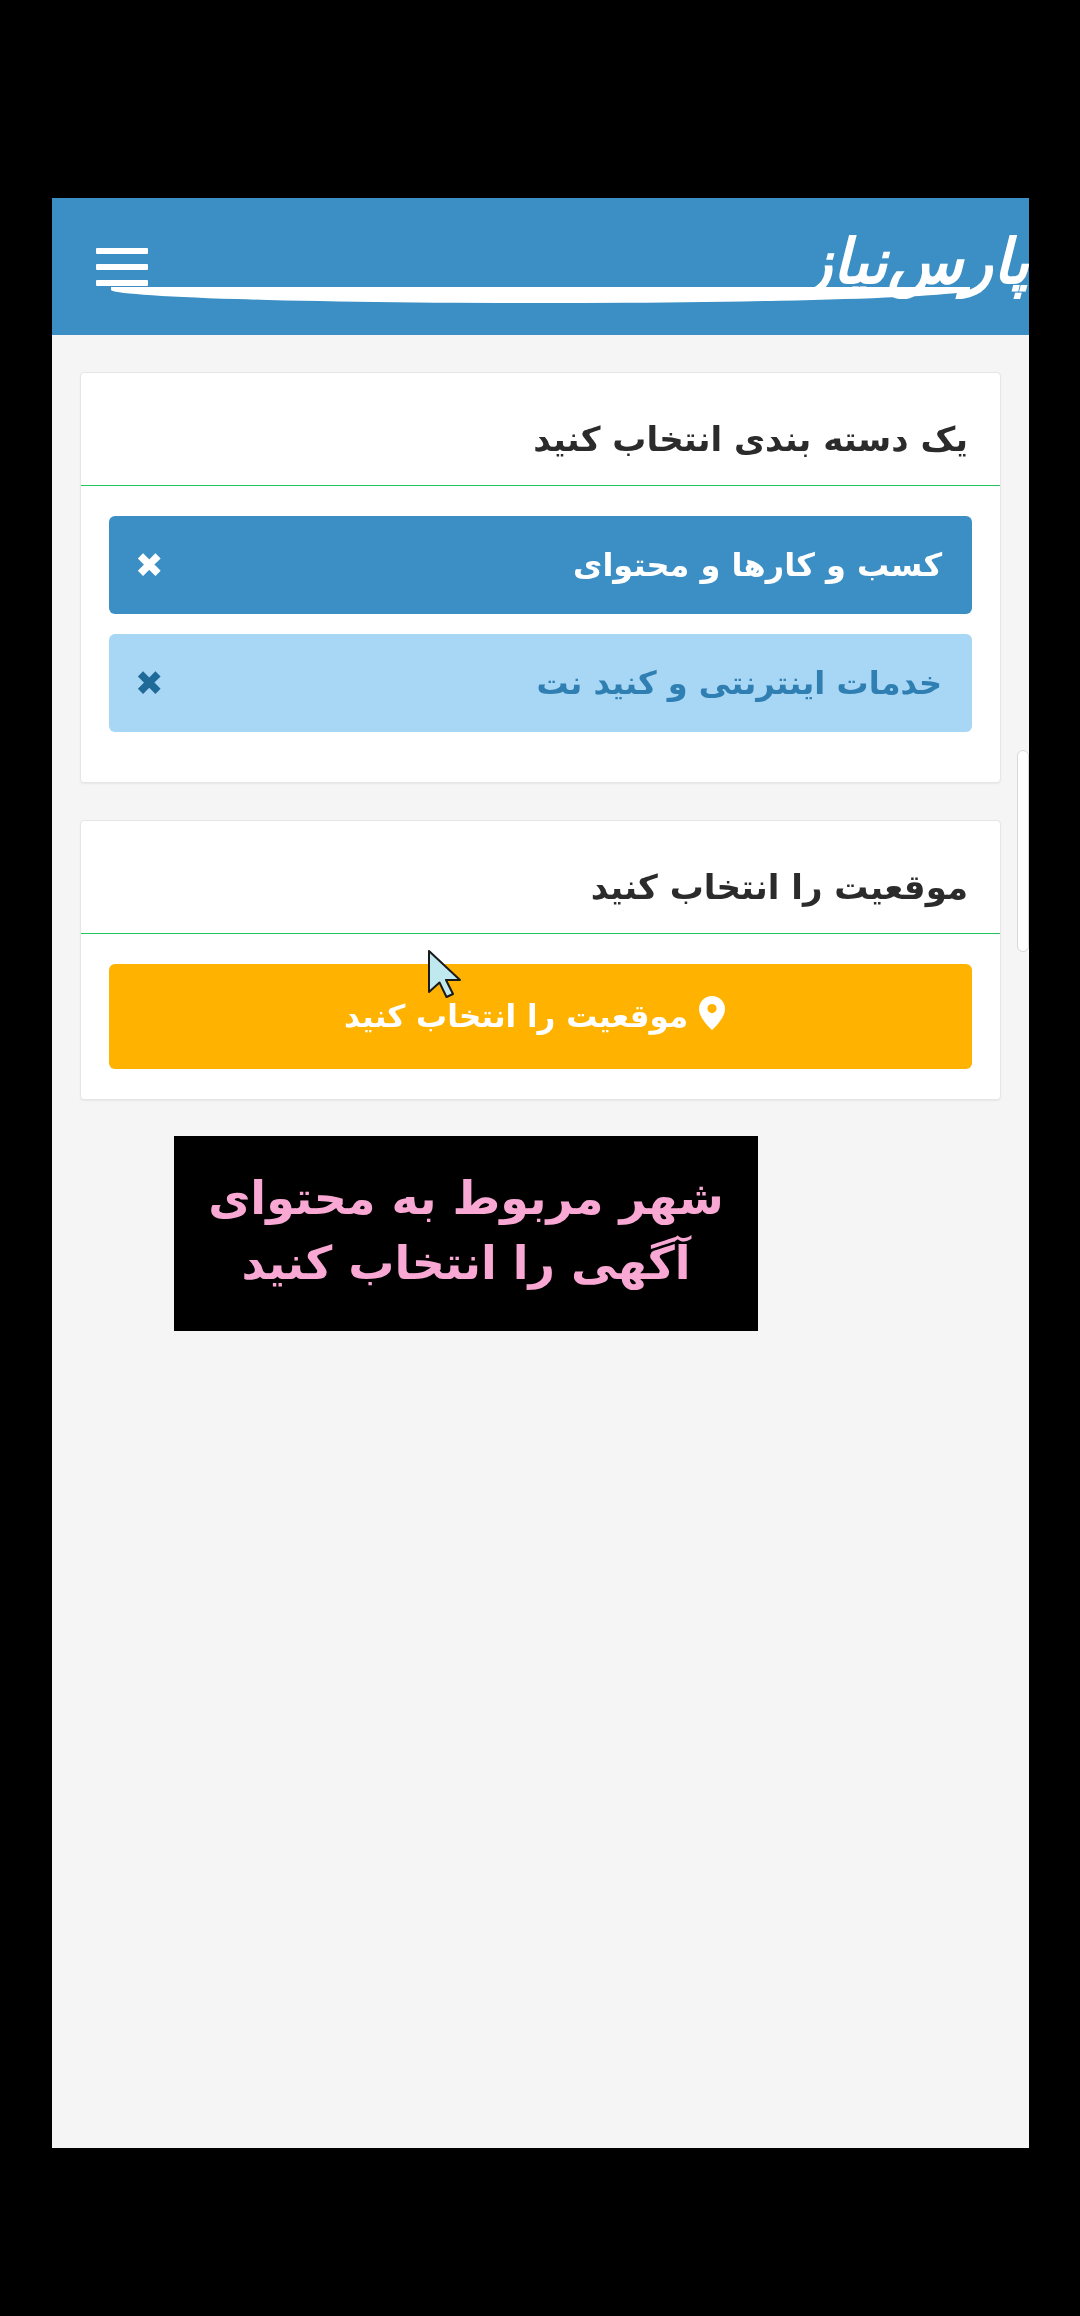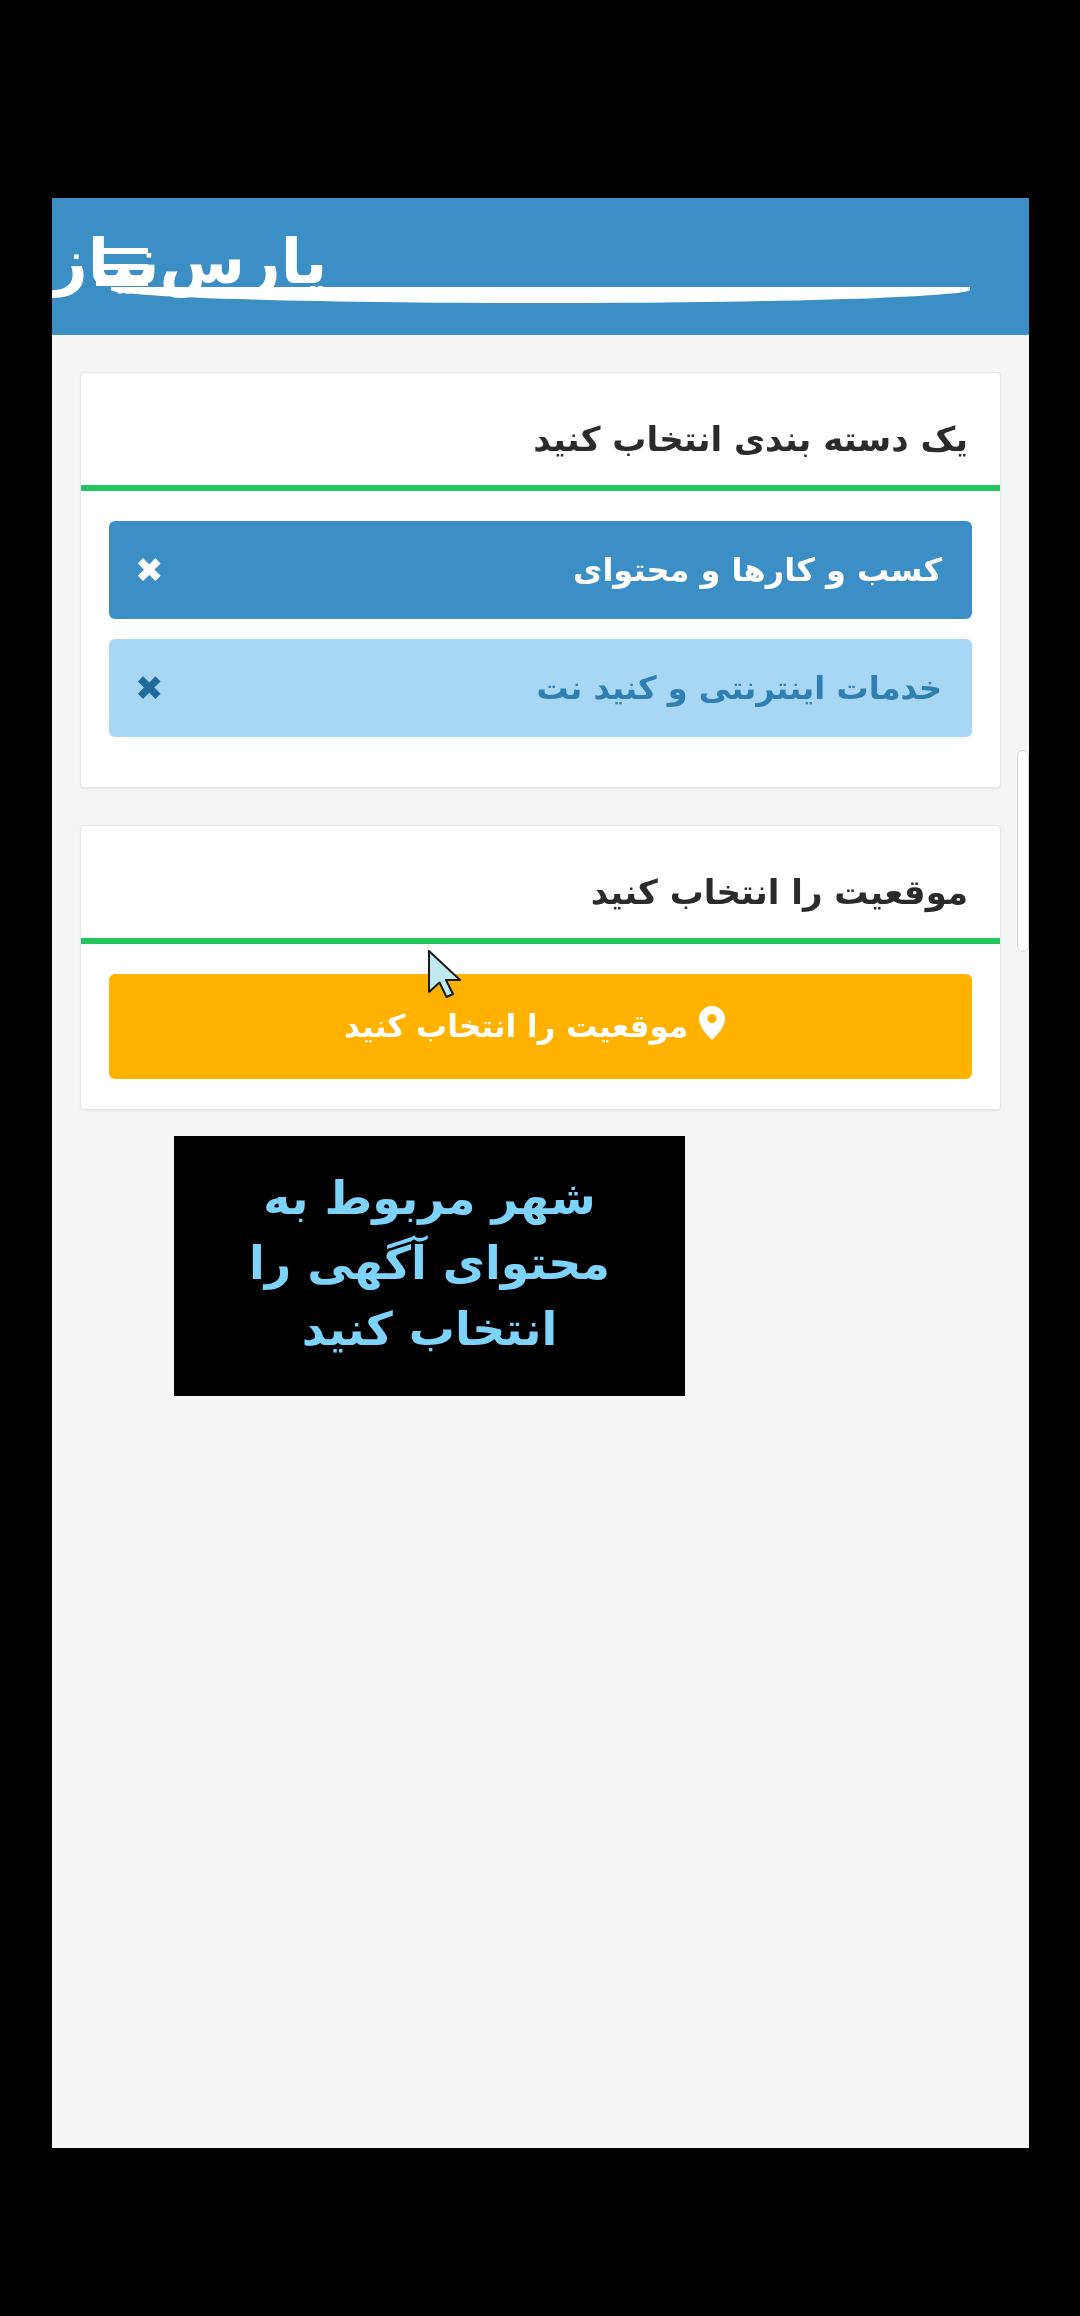--- a/index.html
+++ b/index.html
@@ -61,22 +61,23 @@
     background: #ffffff;
     border-radius: 1px;
   }
 
   .brand {
     position: absolute;
     left: 0;
     right: 0;
     top: 50%;
     transform: translateY(-50%);
-    text-align: left;
+    text-align: right;
     pointer-events: none;
+    font-style: italic;
   }
   .brand-text {
     display: inline-block;
     color: #ffffff;
     font-size: 62px;
     font-weight: bold;
     letter-spacing: -2px;
     line-height: 1;
     font-family: "DejaVu Sans", "Liberation Sans", sans-serif;
     position: relative;
@@ -101,21 +102,21 @@
     box-shadow: 0 1px 2px rgba(0,0,0,0.06);
     padding: 0 0 30px 0;
   }
 
   .card-title {
     padding: 46px 32px 26px 32px;
     text-align: right;
     font-size: 34px;
     color: #2b2b2b;
     font-weight: bold;
-    border-bottom: 6px solid #22c55e;
+    border-bottom: 1px solid #22c55e;
     margin-bottom: 30px;
   }
 
   .card-body {
     padding: 0 28px;
   }
 
   .chip {
     position: relative;
     display: block;
@@ -172,23 +173,23 @@
     display: inline-block;
     vertical-align: -3px;
     margin-right: 12px;
   }
 
   
   .caption {
     position: absolute;
     left: 122px;
     top: 938px;
-    width: 511px;
+    width: 584px;
     background: #000000;
-    color: #7dd3fc;
+    color: #f9a8d4;
     padding: 30px 24px 34px 24px;
     box-sizing: border-box;
     text-align: center;
     font-size: 46px;
     font-weight: bold;
     line-height: 1.42;
     font-family: "DejaVu Sans", "Liberation Sans", sans-serif;
     direction: rtl;
   }
 

